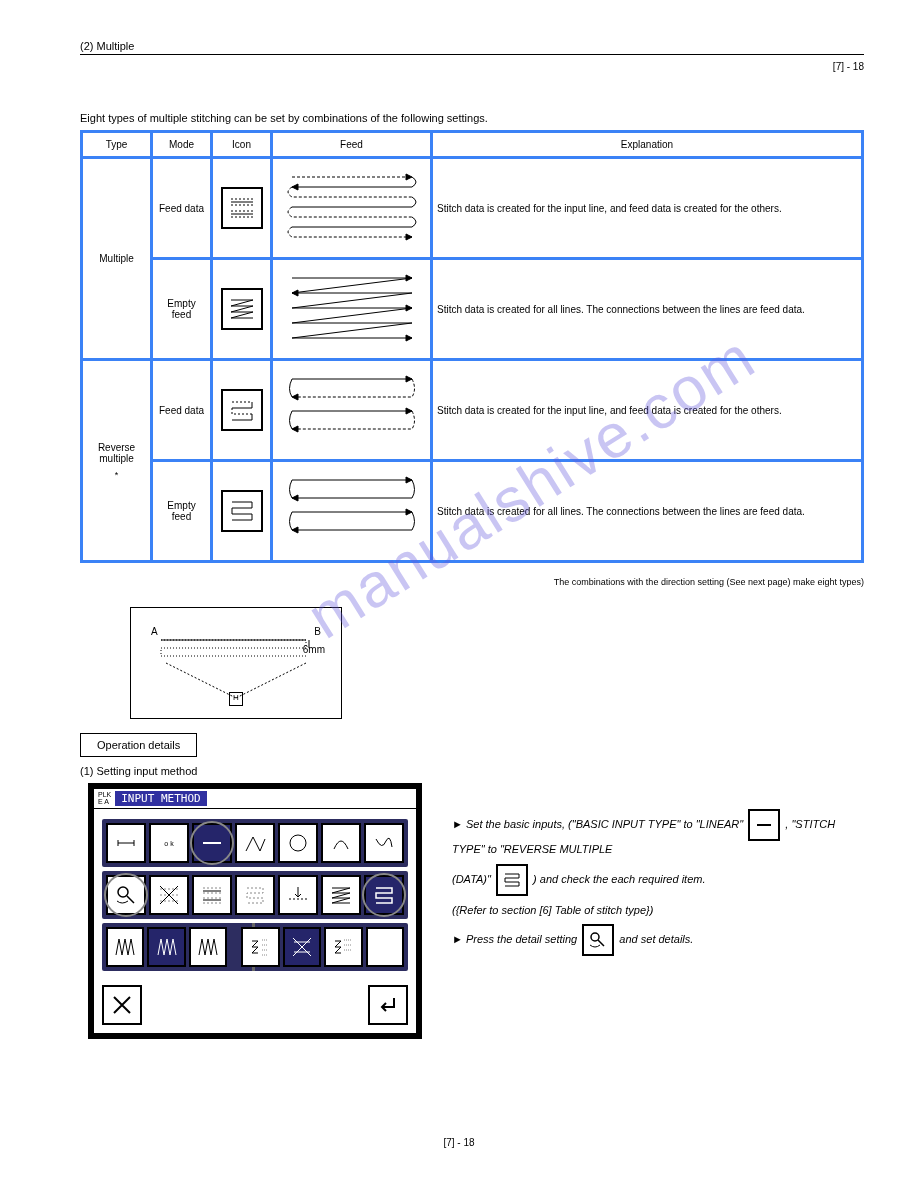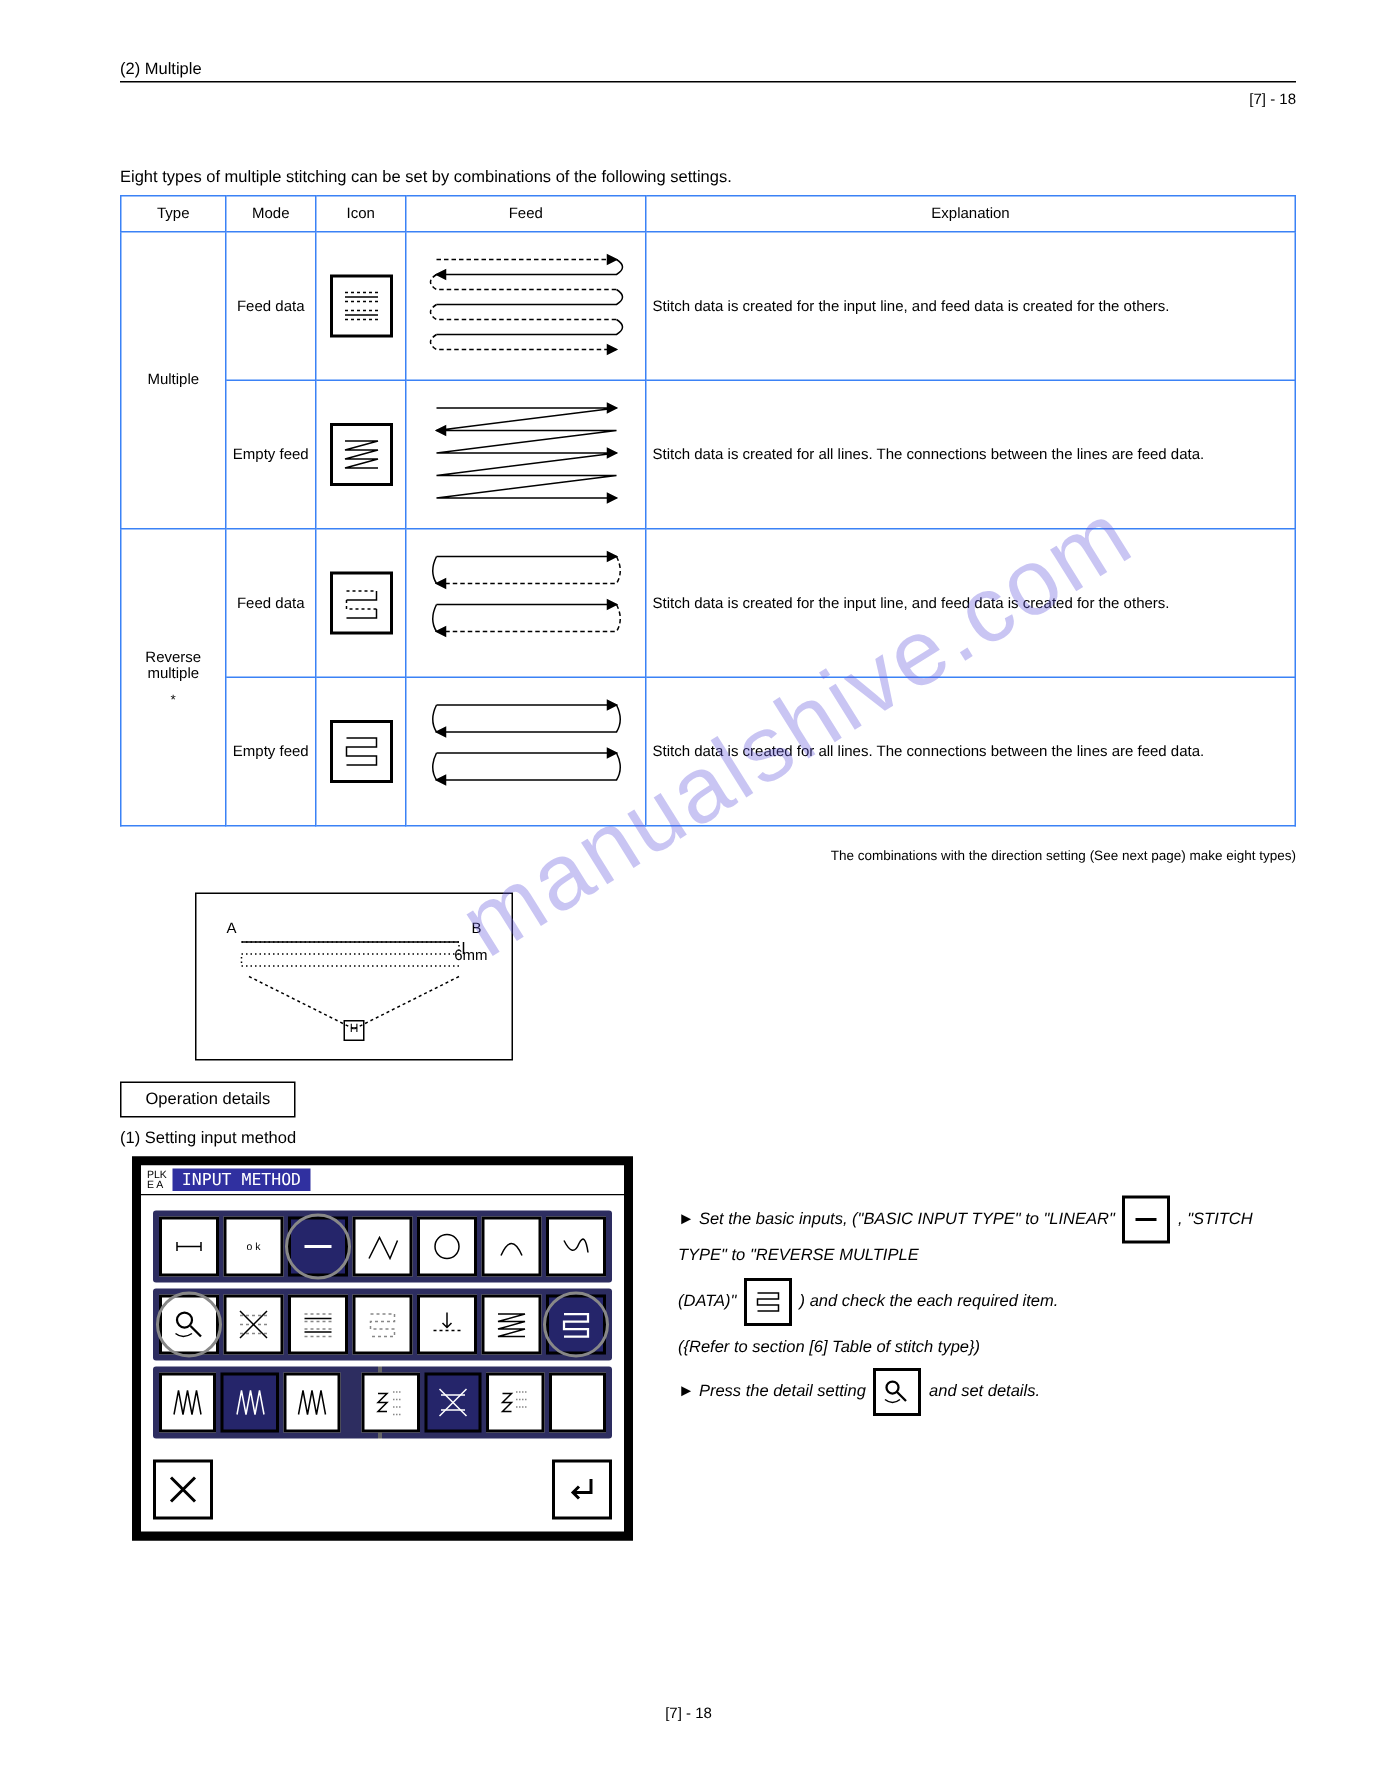--- a/index.html
+++ b/index.html
@@ -31,21 +31,21 @@
   .intro {
     margin: 40px 0 6px 0;
   }
   .main-table {
     border-collapse: collapse;
     width: 100%;
     table-layout: fixed;
     margin-top: 4px;
   }
   .main-table td, .main-table th {
-    border: 1px solid #3b82f6;
+    border: 3px solid #3b82f6;
     font-size: 10px;
     padding: 4px;
     vertical-align: middle;
     text-align: center;
   }
   .main-table th {
     background: #fff;
     font-weight: normal;
     padding: 6px 2px;
   }
@@ -120,21 +120,20 @@
     position: relative;
     margin-left: 8px;
   }
   .screen-inner {
     margin: 2px;
     background: #fff;
   }
   .screen-title {
     background: #fff;
     display: flex;
-    align-items: center;
     padding: 2px 4px;
     font-size: 10px;
     border-bottom: 1px solid #000;
   }
   .plk {
     font-size: 7px;
     line-height: 7px;
     margin-right: 4px;
   }
   .screen-title-label {

